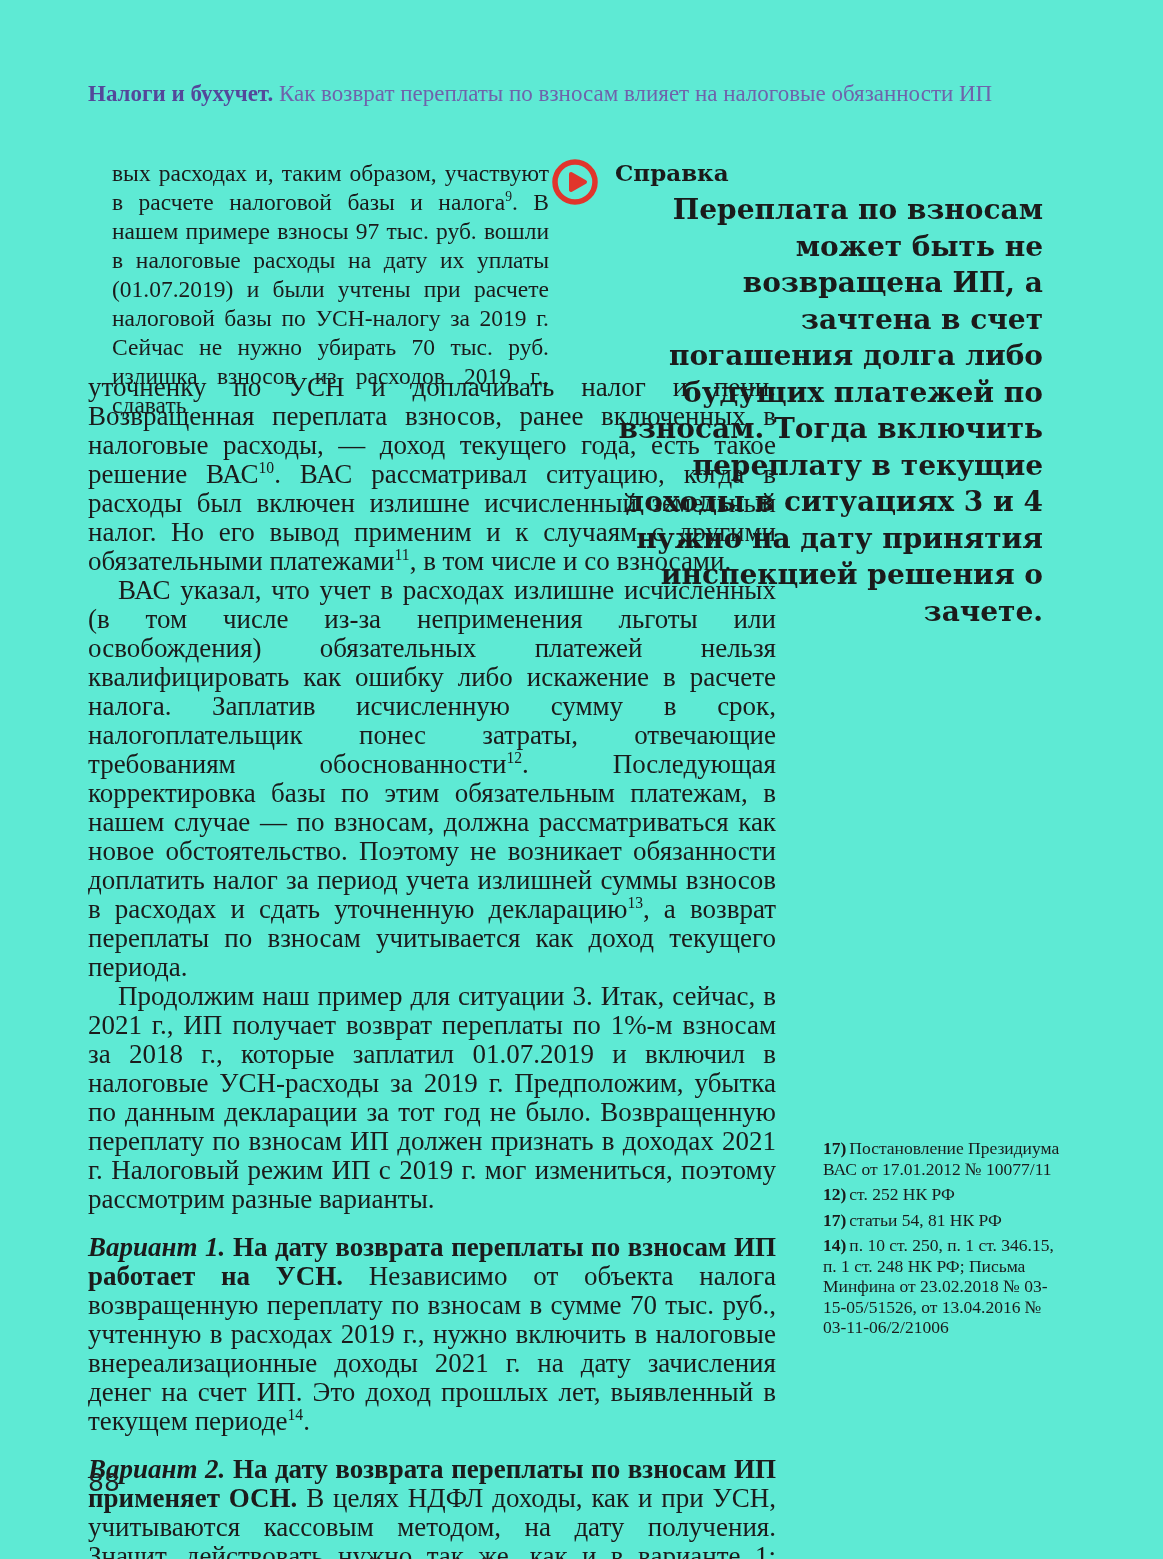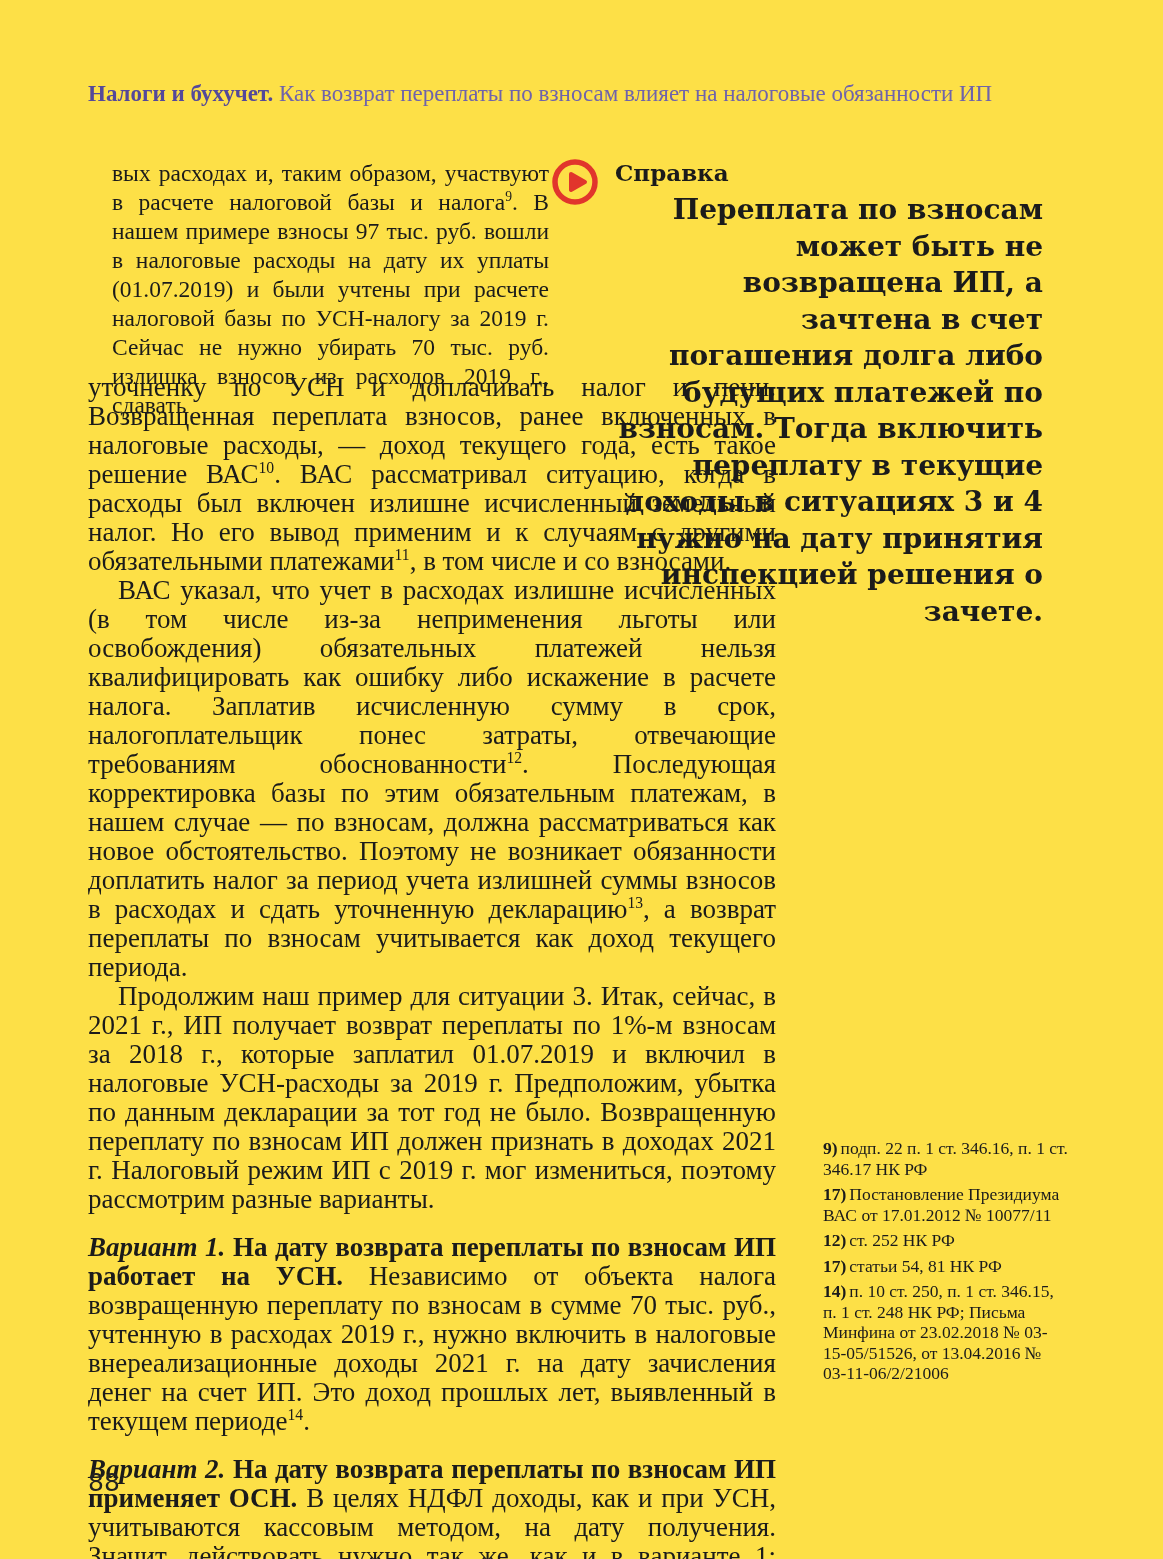--- a/index.html
+++ b/index.html
@@ -1,20 +1,20 @@
 <!DOCTYPE html>
 <html lang="ru" style="--brand: #54489a; --title: #6f63ab; --accent: #e1352c; --ink: #1b1b1b;"><head>
 <meta charset="utf-8">
 <style>
   :root{
     --brand:#54489a; --title:#6f63ab; --accent:#e1352c; --ink:#1b1b1b;
   }
   html,body{margin:0;padding:0;background:#ffffff;}
   .page{
-    position:relative; width:1163px; height:1559px; background:#fde047;
+    position:relative; width:1163px; height:1559px; background:#5eead4;
     font-family:"Liberation Serif", serif; color:var(--ink); overflow:hidden;
   }
   
   .hdr{position:absolute; left:88px; top:80px; width:1000px; font-size:23px; line-height:28px;}
   .hdr .brand{font-weight:bold; color:var(--brand);}
   .hdr .htitle{color:var(--title);}
   
   .intro-col{
     position:absolute; left:88px; top:159px; width:437px;
     font-size:23.5px; line-height:29px; text-align:justify; hyphens:auto;margin-left:24px;
@@ -78,21 +78,20 @@
 
   <div class="main">
     <p><span>уточненку по УСН и доплачивать налог и пени. Возвращенная переплата взносов, ранее включенных в налоговые расходы, — доход текущего года, есть такое решение ВАС</span><sup>10</sup><span>. ВАС рассматривал ситуацию, когда в расходы был включен излишне исчисленный земельный налог. Но его вывод применим и к случаям с другими обязательными платежами</span><sup>11</sup><span>, в том числе и со взносами.</span></p>
     <p class="indent"><span>ВАС указал, что учет в расходах излишне исчисленных (в том числе из-за неприменения льготы или освобождения) обязательных платежей нельзя квалифицировать как ошибку либо искажение в расчете налога. Заплатив исчисленную сумму в срок, налогоплательщик понес затраты, отвечающие требованиям обоснованности</span><sup>12</sup><span>. Последующая корректировка базы по этим обязательным платежам, в нашем случае — по взносам, должна рассматриваться как новое обстоятельство. Поэтому не возникает обязанности доплатить налог за период учета излишней суммы взносов в расходах и сдать уточненную декларацию</span><sup>13</sup><span>, а возврат переплаты по взносам учитывается как доход текущего периода.</span></p>
     <p class="indent"><span>Продолжим наш пример для ситуации 3. Итак, сейчас, в 2021 г., ИП получает возврат переплаты по 1%-м взносам за 2018 г., которые заплатил 01.07.2019 и включил в налоговые УСН-расходы за 2019 г. Предположим, убытка по данным декларации за тот год не было. Возвращенную переплату по взносам ИП должен признать в доходах 2021 г. Налоговый режим ИП с 2019 г. мог измениться, поэтому рассмотрим разные варианты.</span></p>
     <p class="variant"><span class="bi">Вариант 1.</span><span class="b">  На дату возврата переплаты по взносам ИП работает на УСН. </span><span>Независимо от объекта налога возвращенную переплату по взносам в сумме 70 тыс. руб., учтенную в расходах 2019 г., нужно включить в налоговые внереализационные доходы 2021 г. на дату зачисления денег на счет ИП. Это доход прошлых лет, выявленный в текущем периоде</span><sup>14</sup><span>.</span></p>
     <p class="variant"><span class="bi">Вариант 2.</span><span class="b">  На дату возврата переплаты по взносам ИП применяет ОСН. </span><span>В целях НДФЛ доходы, как и при УСН, учитываются кассовым методом, на дату получения. Значит, действовать нужно так же, как и в варианте 1: уточненку по УСН за 2019 г. не сдавать, переплату по взносам учесть в текущих доходах по НДФЛ на дату ее зачисления на расчетный счет ИП.</span></p>
   </div>
 
   <aside class="footnotes">
-    <div class="footnote"><b>9)</b><span>подп. 22 п. 1 ст. 346.16, п. 1 ст. 346.17 НК РФ</span></div>
     <div class="footnote"><b>17)</b><span>Постановление Президиума ВАС от 17.01.2012 № 10077/11</span></div>
     <div class="footnote"><b>12)</b><span>ст. 252 НК РФ</span></div>
     <div class="footnote"><b>17)</b><span>статьи 54, 81 НК РФ</span></div>
     <div class="footnote"><b>14)</b><span>п. 10 ст. 250, п. 1 ст. 346.15, п. 1 ст. 248 НК РФ; Письма Минфина от 23.02.2018 № 03-15-05/51526, от 13.04.2016 № 03-11-06/2/21006</span></div>
   </aside>
 
   <div class="pageno">88</div>
 
 </div>
 

